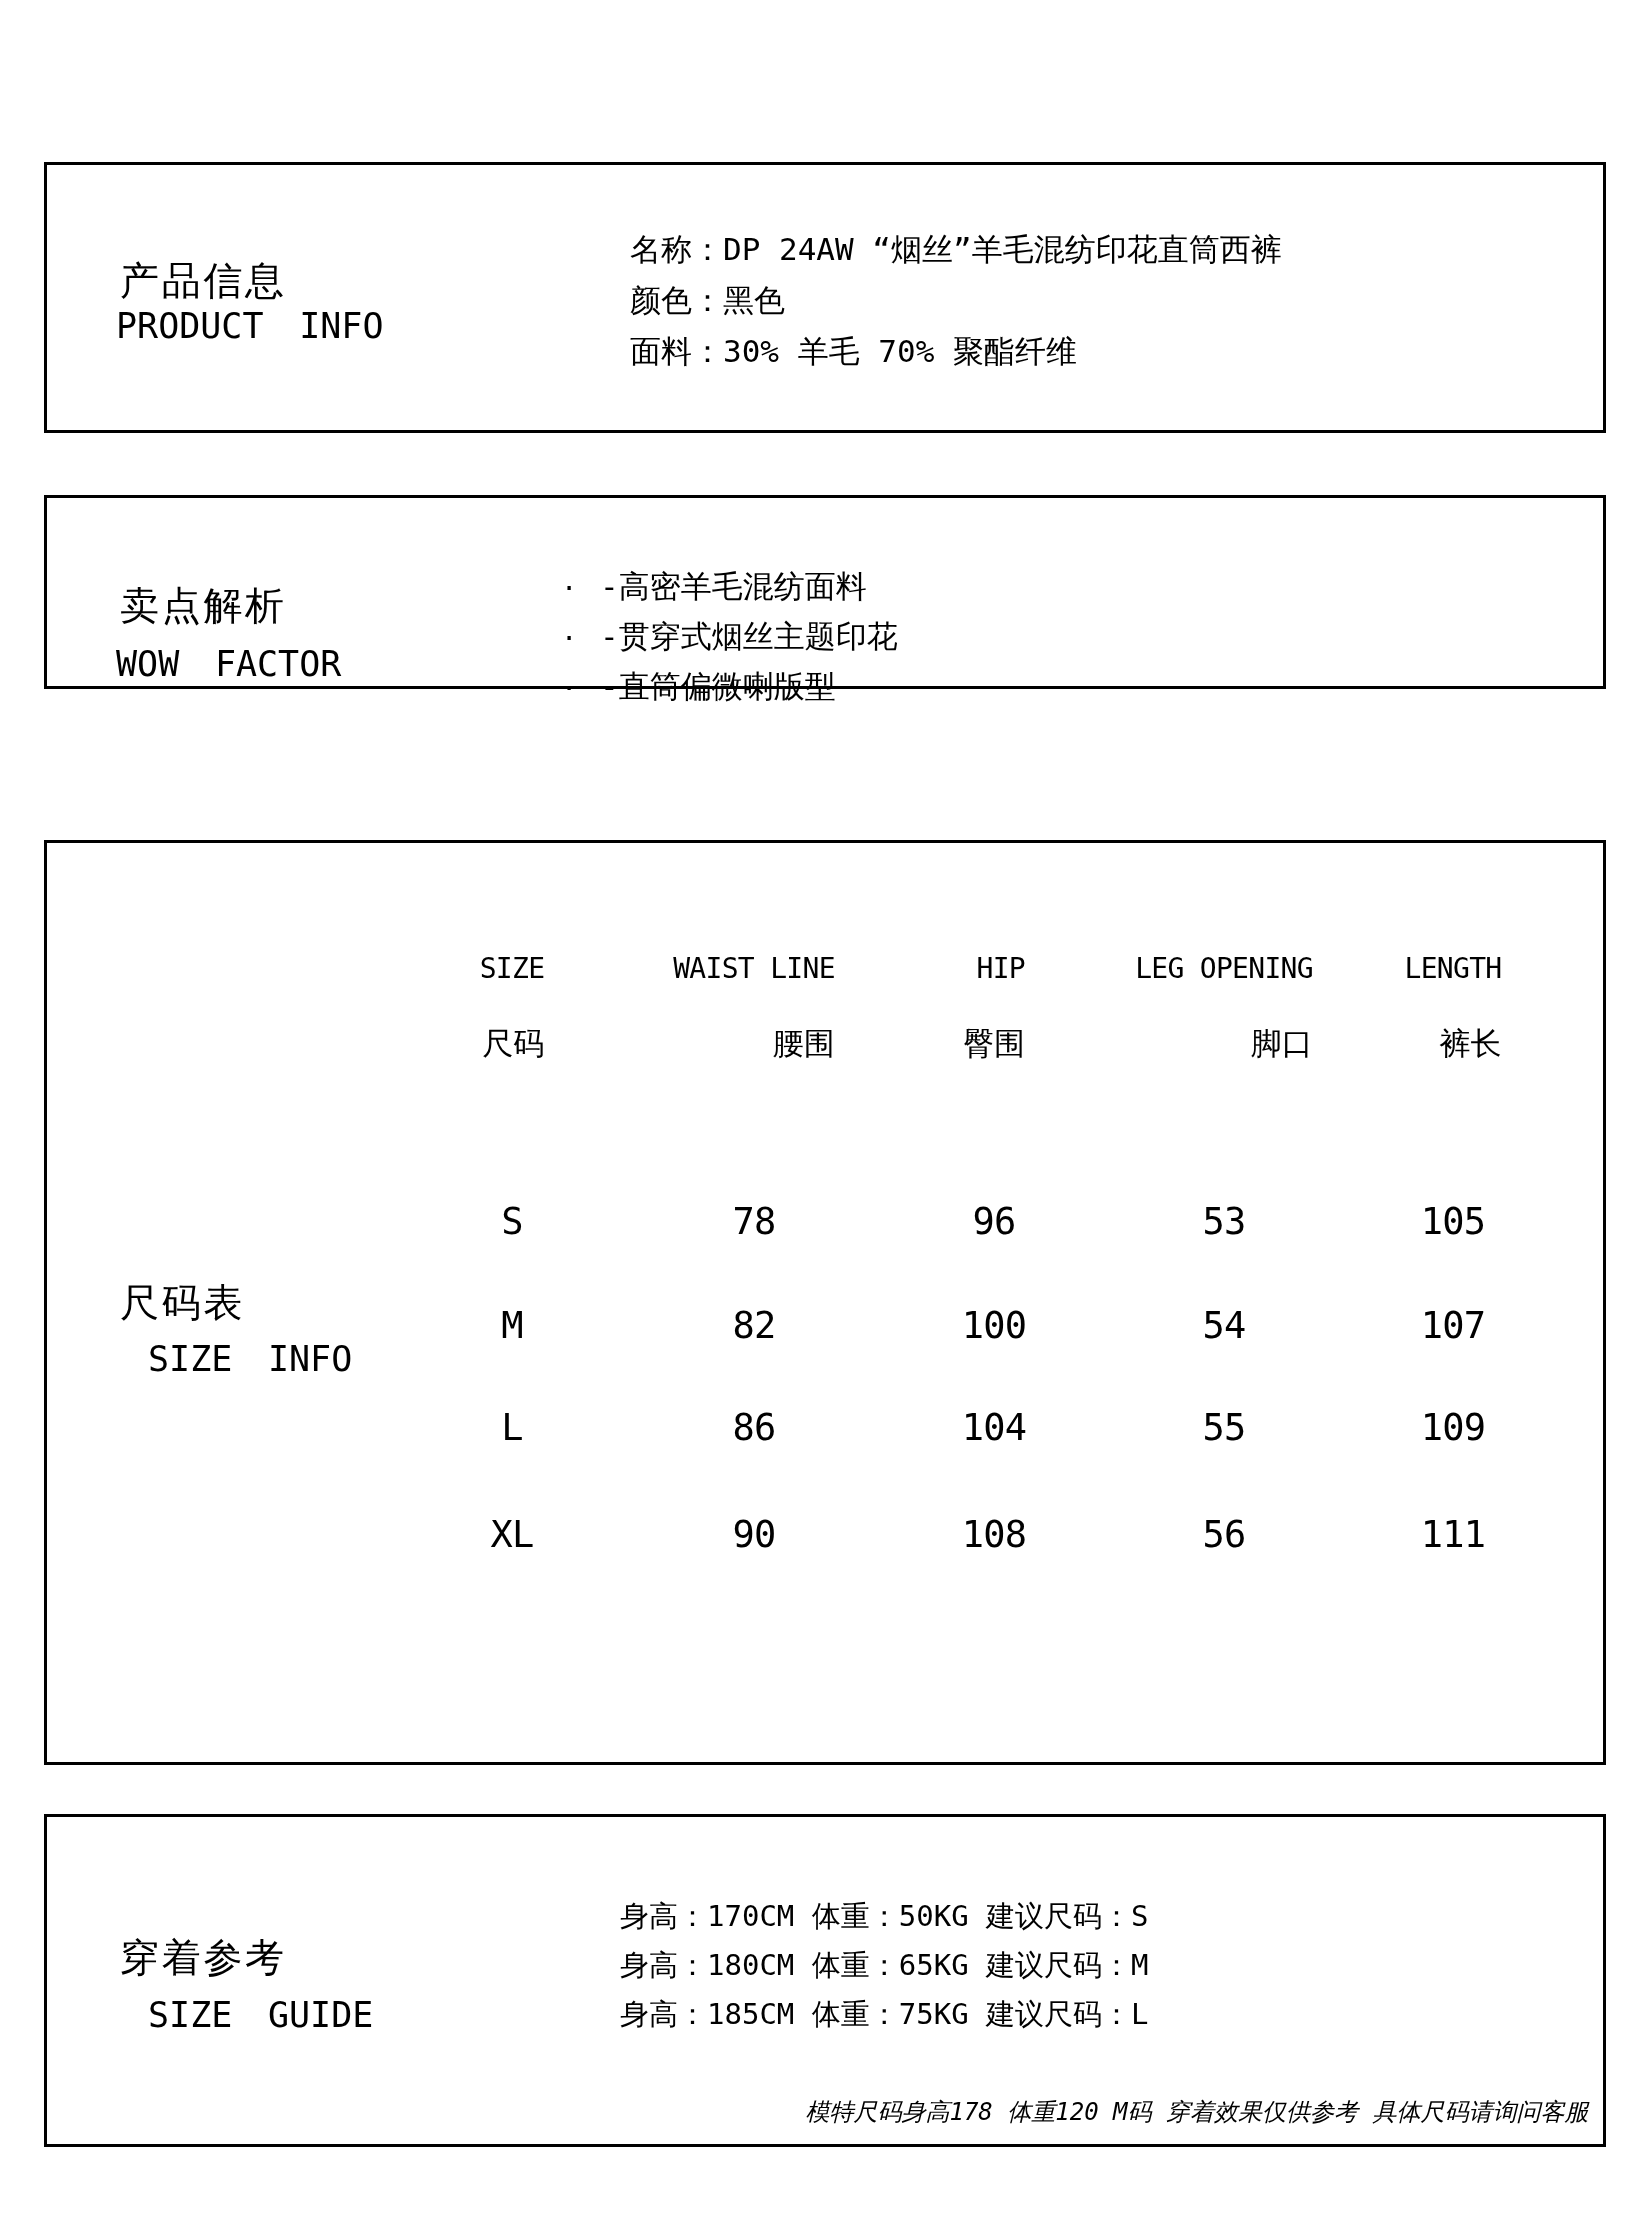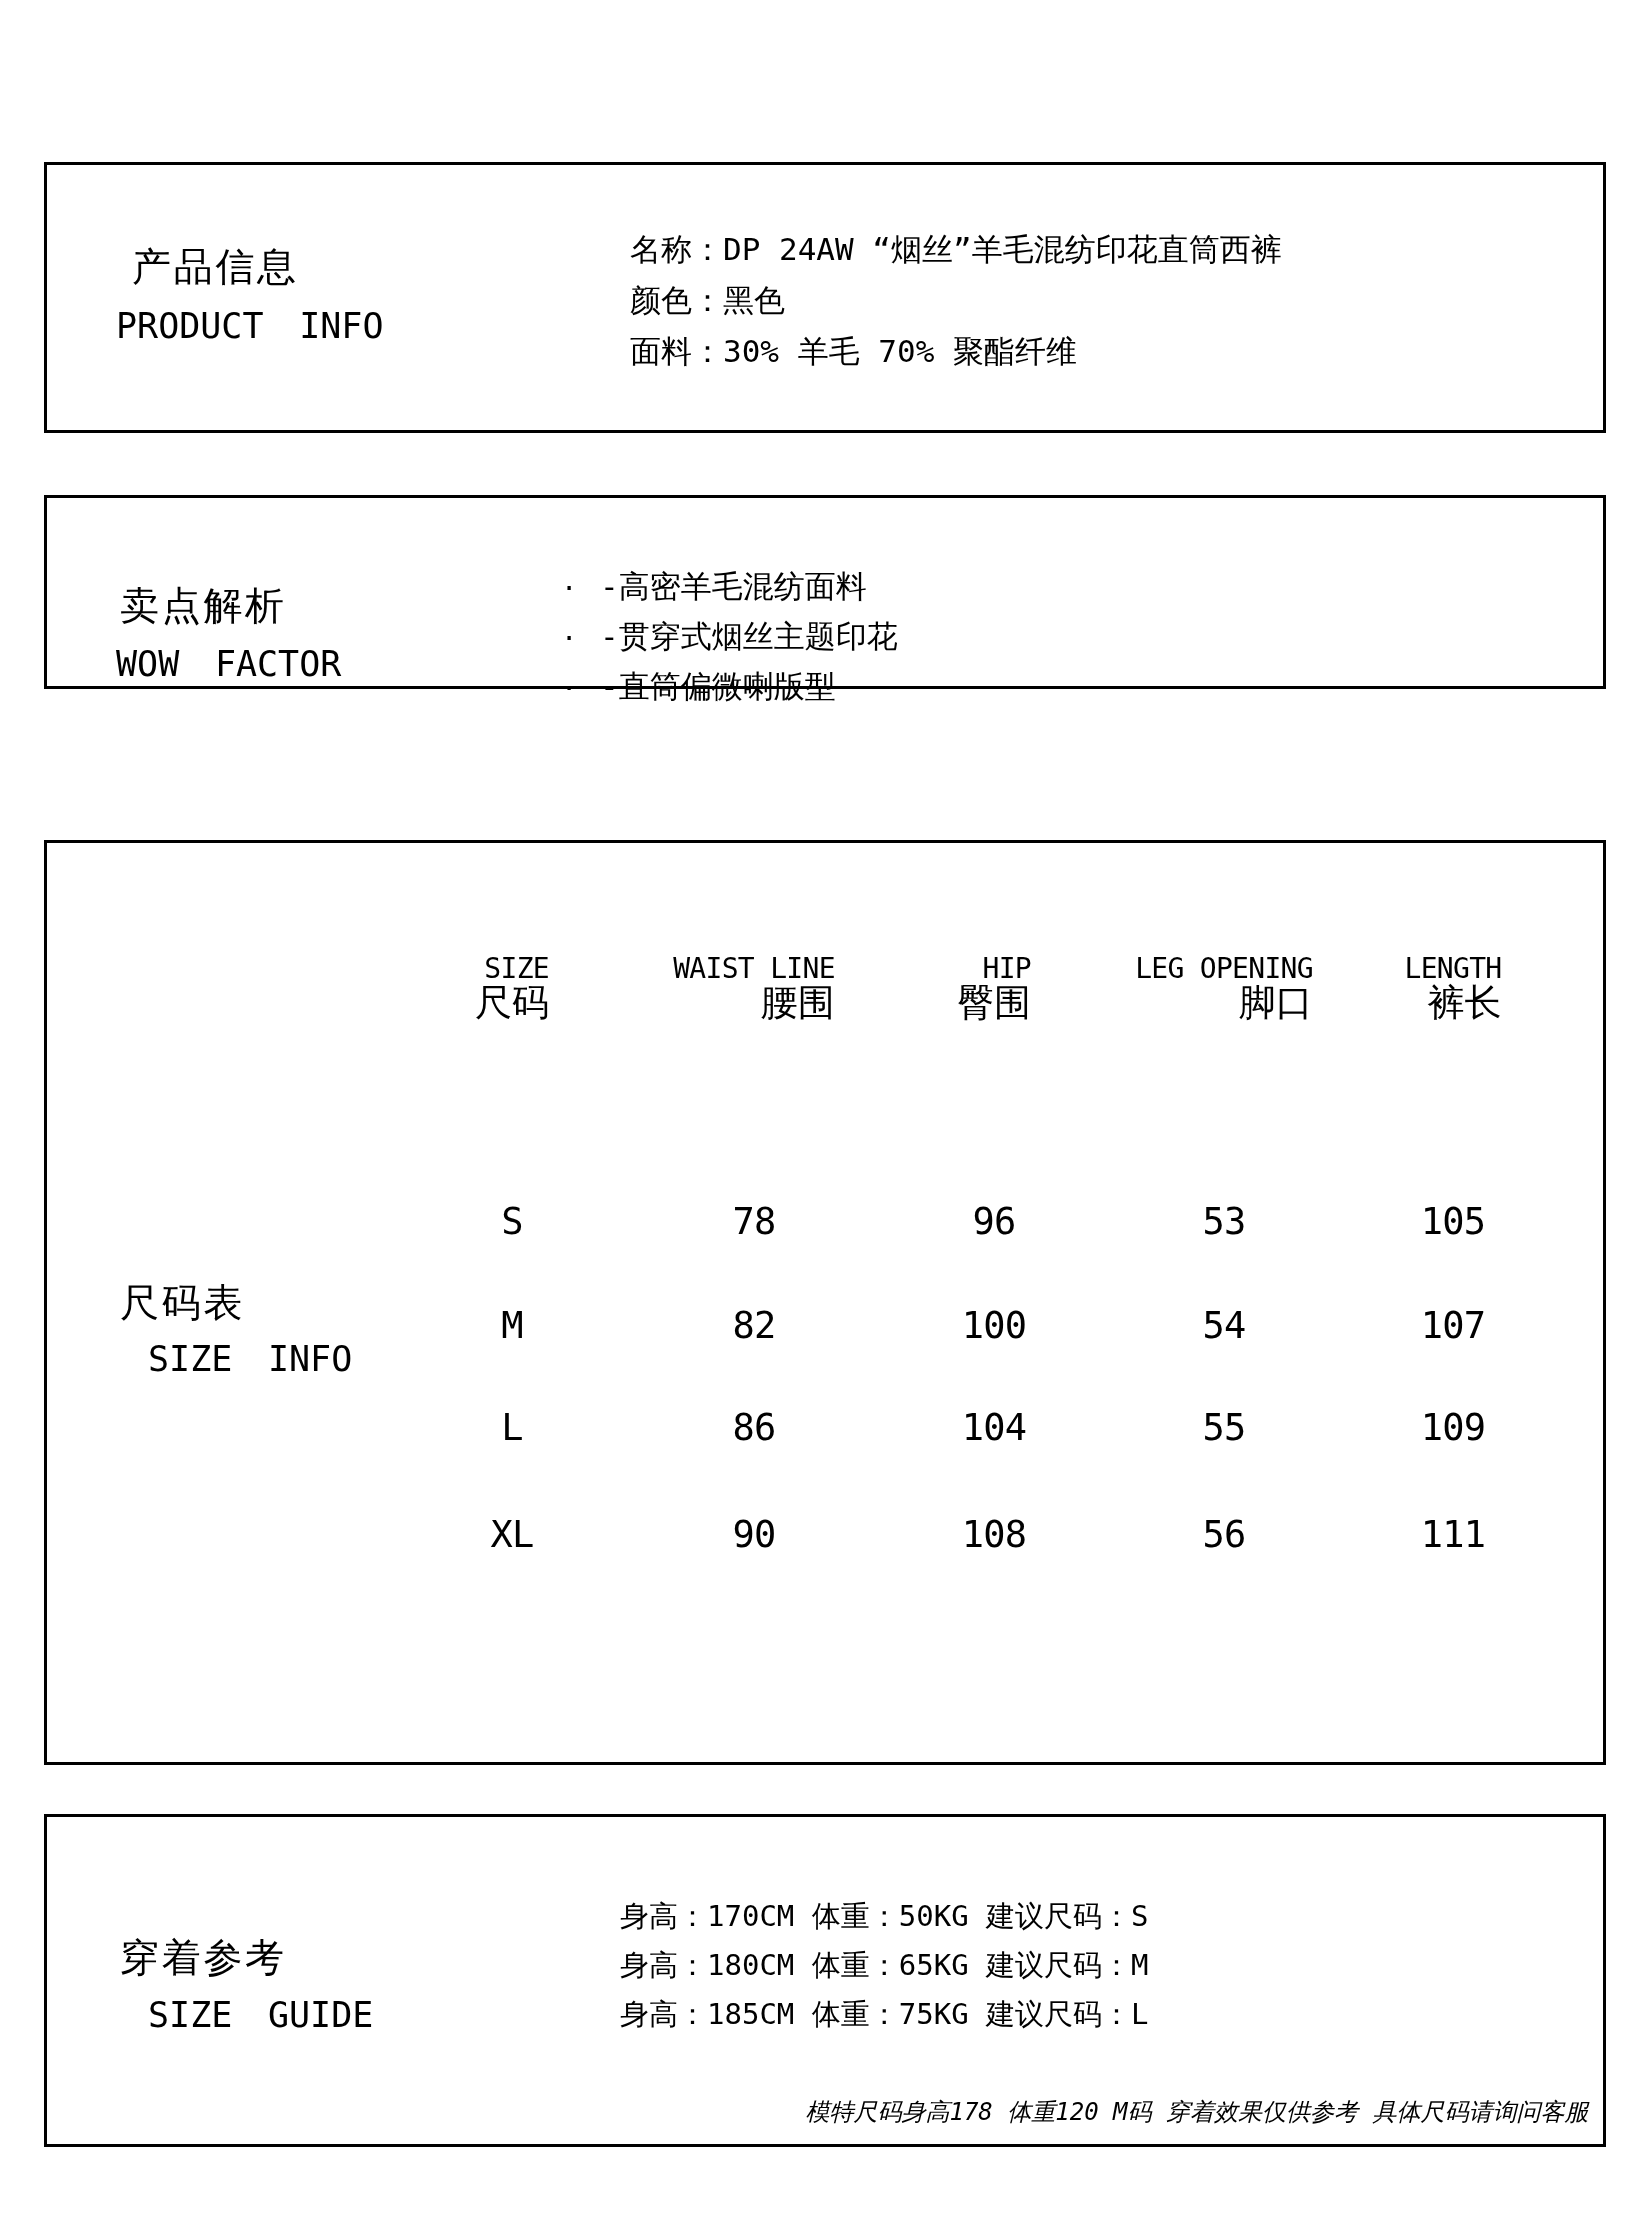--- a/index.html
+++ b/index.html
@@ -20,21 +20,21 @@
   #box-guide   { top:1814px; height:333px; }
 
   .label-cn {
     position:absolute; left:73px;
     font-size:39px; line-height:1; letter-spacing:2.7px; white-space:nowrap;
   }
   .label-en {
     position:absolute; left:69px;
     font-size:35px; line-height:1; word-spacing:14.6px; white-space:nowrap;
   }
-  #box-product .label-cn { top:82px;margin-left:12px; }
+  #box-product .label-cn { top:96px; }
   #box-product .label-en { top:144px; }
   #box-wow     .label-cn { top:88px; }
   #box-wow     .label-en { top:149px; }
   #box-size    .label-cn { top:440px; }
   #box-size    .label-en { top:499px;margin-left:32px; }
   #box-guide   .label-cn { top:121px; }
   #box-guide   .label-en { top:181px;margin-left:32px; }
 
   
   .info-lines {
@@ -48,21 +48,21 @@
     font-size:31px; line-height:49px; white-space:nowrap;
   }
   .bullet-marker { display:inline-block; width:39px; font-size:27px; }
 
   
   .thead { position:absolute; top:110px; left:0; width:100%; height:0; }
   .tcol  { position:absolute; top:0; transform:translateX(-50%); text-align:right; white-space:nowrap; }
   .c1 { left:465px; }  .c2 { left:707px; } .c3 { left:947px; }
   .c4 { left:1177px; } .c5 { left:1406px; }
   .th-en { font-size:28px; line-height:32px; letter-spacing:-0.7px; }
-  .th-cn { font-size:37px; line-height:35px; }
+  .th-cn { font-size:31px; line-height:35px;margin-top:41px; }
   .trow  { position:absolute; left:0; width:100%; height:0; }
   #row-s  { top:359px; } #row-m { top:463px; } #row-l { top:565px; } #row-xl { top:672px; }
   .td {
     position:absolute; top:0; transform:translateX(-50%);
     font-size:37px; line-height:40px; letter-spacing:-0.7px; white-space:nowrap;
   }
 
   
   .guide-lines {
     position:absolute; left:573px; top:75px;

